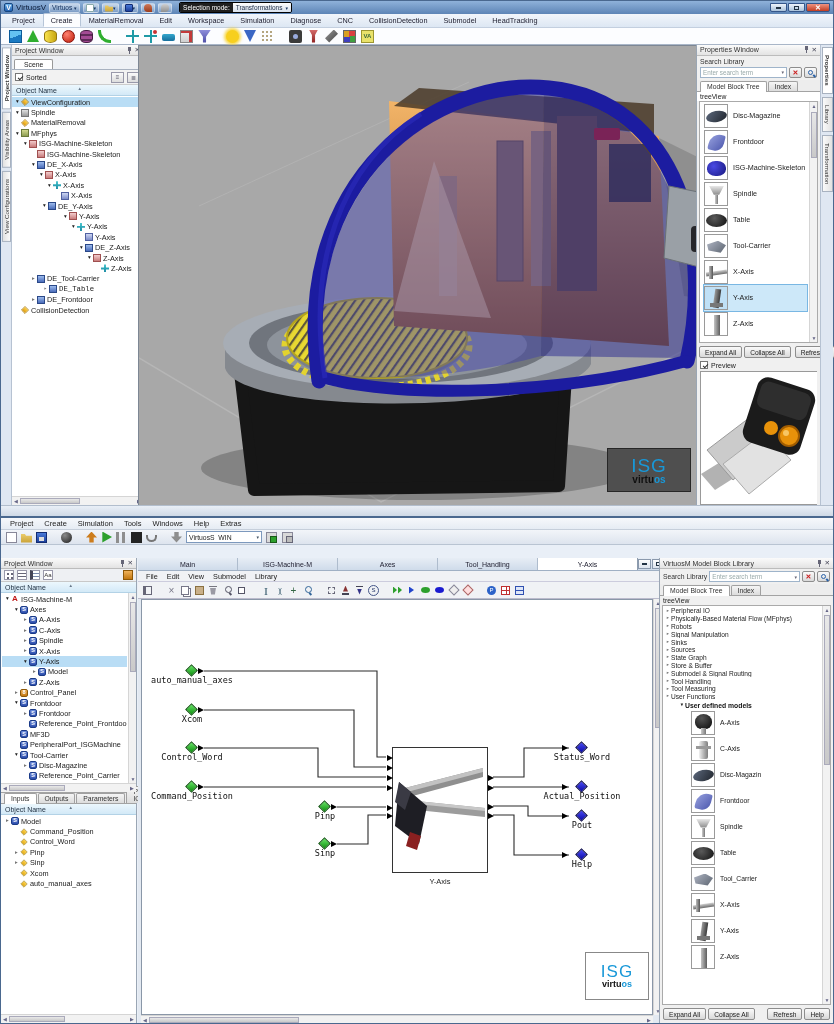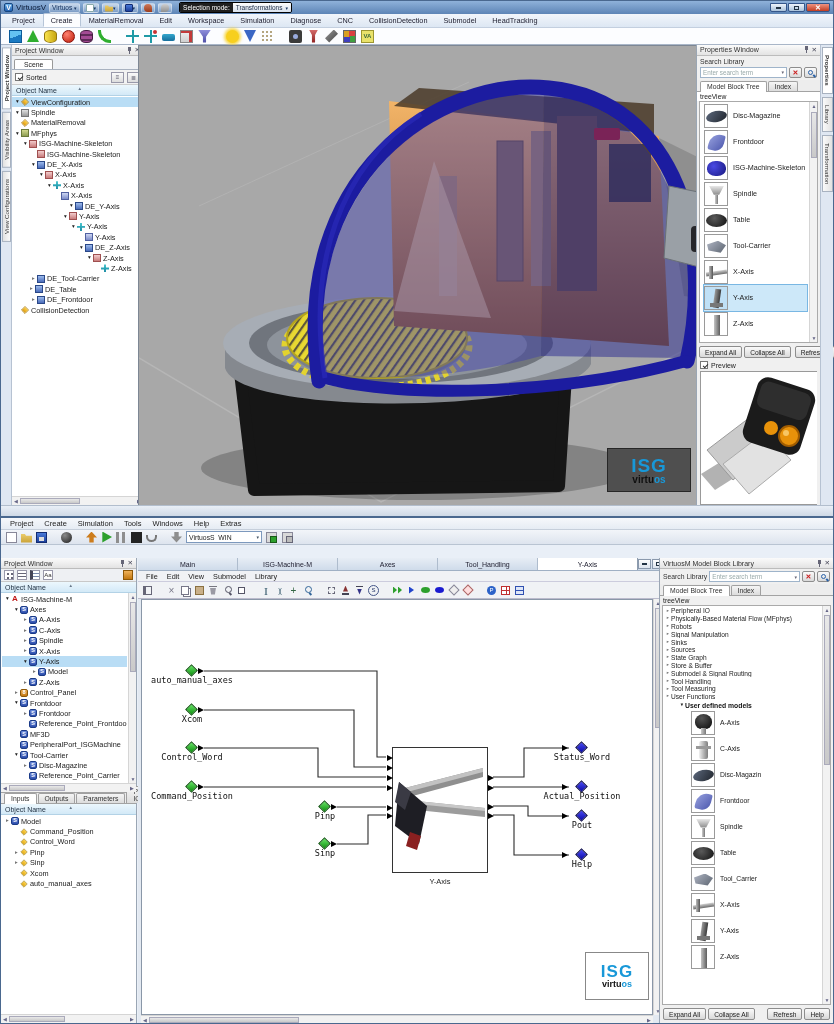--- a/index.html
+++ b/index.html
@@ -157,21 +157,21 @@
 .minibtn{width:13px;height:11px;border:1px solid #99a;background:linear-gradient(#fafafa,#ddd);font-size:6px;display:flex;align-items:center;justify-content:center;color:#556}
 #ttree{flex:1;overflow:hidden;background:#fff;padding-top:1px}
 #viewport{position:absolute;left:137px;top:0;width:560px;bottom:0;border:1px solid #7d8794;background:#a8a8a8}
 #viewport svg{display:block}
 #tright{position:absolute;right:13px;top:0;width:124px;bottom:0;background:#f0f0f0;border-left:1px solid #9aa6b4;display:flex;flex-direction:column}
 #plist{height:250px;background:#fff;border:1px solid #aaa;margin:0 2px;position:relative;overflow:hidden;padding:1px 10px 1px 4px}
 .pbtns{display:flex;gap:2px;padding:3px 2px 1px;align-items:center}
 .prevrow{display:flex;align-items:center;gap:3px;font-size:7px;padding:2px 3px}
 .prevbox{margin:0 3px;background:#fff;border:1px solid #999;height:134px}
 .logobox{position:absolute;display:flex;flex-direction:column;align-items:center;justify-content:center;line-height:1}
-.logo-isg{font-weight:bold;letter-spacing:1px;color:#1898d8}
+.logo-isg{font-weight:normal;letter-spacing:1px;color:#1898d8}
 .logo-sub{font-weight:bold;color:#131313}
 .logo-sub b{color:#1898d8;font-weight:bold}
 #vlogo{right:6px;bottom:12px;width:84px;height:44px;background:#4f4f4f;border:1px solid #262626}
 #vlogo .logo-isg{font-size:19px}
 #vlogo .logo-sub{font-size:10px;color:#101010}
 .tstatus{position:absolute;left:0;right:0;bottom:0;height:11px;background:linear-gradient(#e9eff7,#cfd9e6);border-top:1px solid #b2becd}
 
 #menubar{height:12px;display:flex;align-items:center;gap:1px;background:linear-gradient(#f6f8fb,#e6ecf4);border-bottom:1px solid #c6cfdb;font-size:7.5px;padding:0 4px}
 #menubar .mi{padding:0 5px}
 #toolbar{height:15px;display:flex;align-items:center;gap:4px;background:linear-gradient(#f2f5f9,#dde4ee);border-bottom:1px solid #b9c4d2;padding:0 5px}
@@ -436,21 +436,21 @@
             <div class="trow exp" style="padding-left: 34px;">
               <span class="tg"></span>
               <span class="ti" data-ti="axis"></span>
               <span>X-Axis</span>
             </div>
             <div class="trow" style="padding-left: 42px;">
               <span class="tg"></span>
               <span class="ti" data-ti="skeleton2"></span>
               <span>X-Axis</span>
             </div>
-            <div class="trow exp" style="padding-left: 56px; text-align: right;">
+            <div class="trow exp" style="padding-left: 29px; text-align: right;">
               <span class="tg"></span>
               <span class="ti" data-ti="de"></span>
               <span>DE_Y-Axis</span>
             </div>
             <div class="trow exp" style="padding-left: 50px;">
               <span class="tg"></span>
               <span class="ti" data-ti="skeleton"></span>
               <span>Y-Axis</span>
             </div>
             <div class="trow exp" style="padding-left: 58px;">
@@ -476,21 +476,21 @@
             <div class="trow" style="padding-left: 82px;">
               <span class="tg"></span>
               <span class="ti" data-ti="axis"></span>
               <span>Z-Axis</span>
             </div>
             <div class="trow col" style="padding-left: 18px;">
               <span class="tg"></span>
               <span class="ti" data-ti="de"></span>
               <span>DE_Tool-Carrier</span>
             </div>
-            <div class="trow col" style="padding-left: 16px;">
+            <div class="trow col" style="padding-left: 30px; font-family: Liberation Mono, monospace;">
               <span class="tg"></span>
               <span class="ti" data-ti="de"></span>
               <span>DE_Table</span>
             </div>
             <div class="trow col" style="padding-left: 18px;">
               <span class="tg"></span>
               <span class="ti" data-ti="de"></span>
               <span>DE_Frontdoor</span>
             </div>
             <div class="trow" style="padding-left: 2px;">

